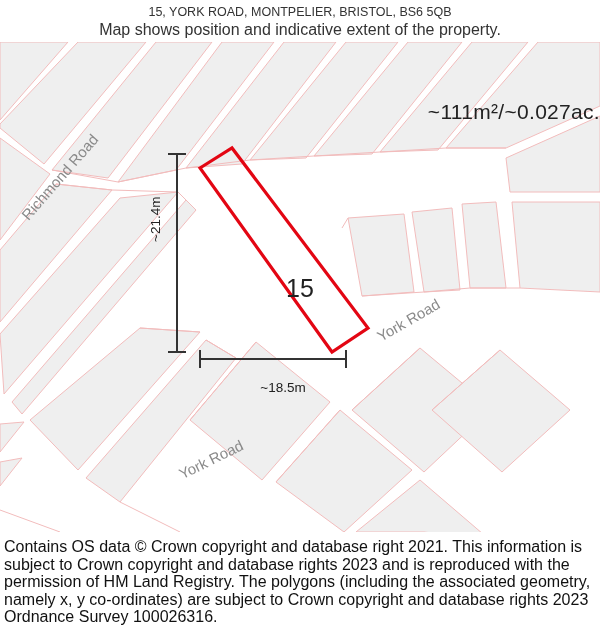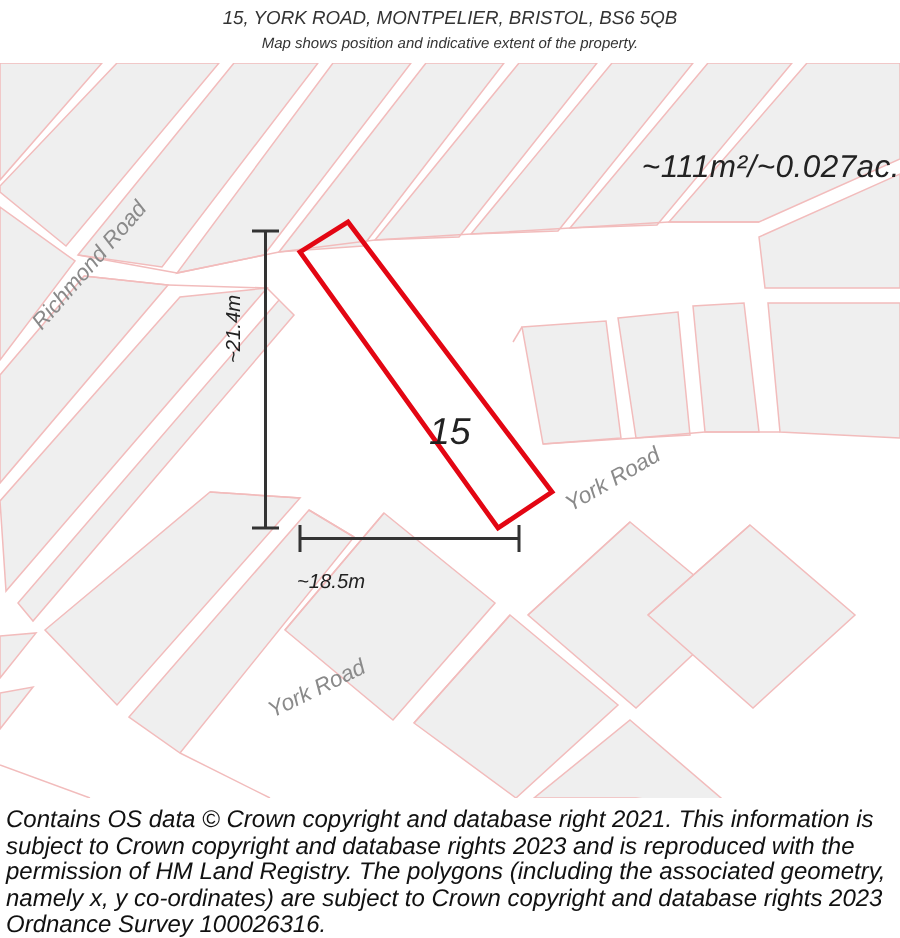--- a/index.html
+++ b/index.html
@@ -11,39 +11,38 @@
     height: 625px;
     background: #ffffff;
     font-family: "Liberation Sans", sans-serif;
     color: #222222;
     overflow: hidden;
   }
   #page {
     position: relative;
     width: 520px;
     height: 625px;
-    font-style: italic;
   }
   .header {
     position: absolute;
     top: 0;
     left: 0;
     width: 600px;
     height: 42px;
     text-align: center;
     padding-top: 4px;
     box-sizing: border-box;
   }
   .header .title {
     font-size: 12.5px;
     color: #333333;
     line-height: 17px;
   }
   .header .subtitle {
-    font-size: 10px;
+    font-size: 16px;
     color: #333333;
     line-height: 17px;
   }
   .map {
     position: absolute;
     top: 42px;
     left: 0;
     width: 600px;
     height: 490px;
     background: #ffffff;
@@ -79,20 +78,21 @@
     color: #222222;
     transform: rotate(-90deg);
     transform-origin: left top;
     white-space: nowrap;
   }
   .dim-horizontal {
     position: absolute;
     top: 338px;
     left: 198px;
     width: 170px;
+    text-align: center;
     font-size: 13.5px;
     color: #222222;
   }
   .street {
     position: absolute;
     font-size: 15px;
     color: #8a8a8a;
     white-space: nowrap;
   }
   .street-richmond {

